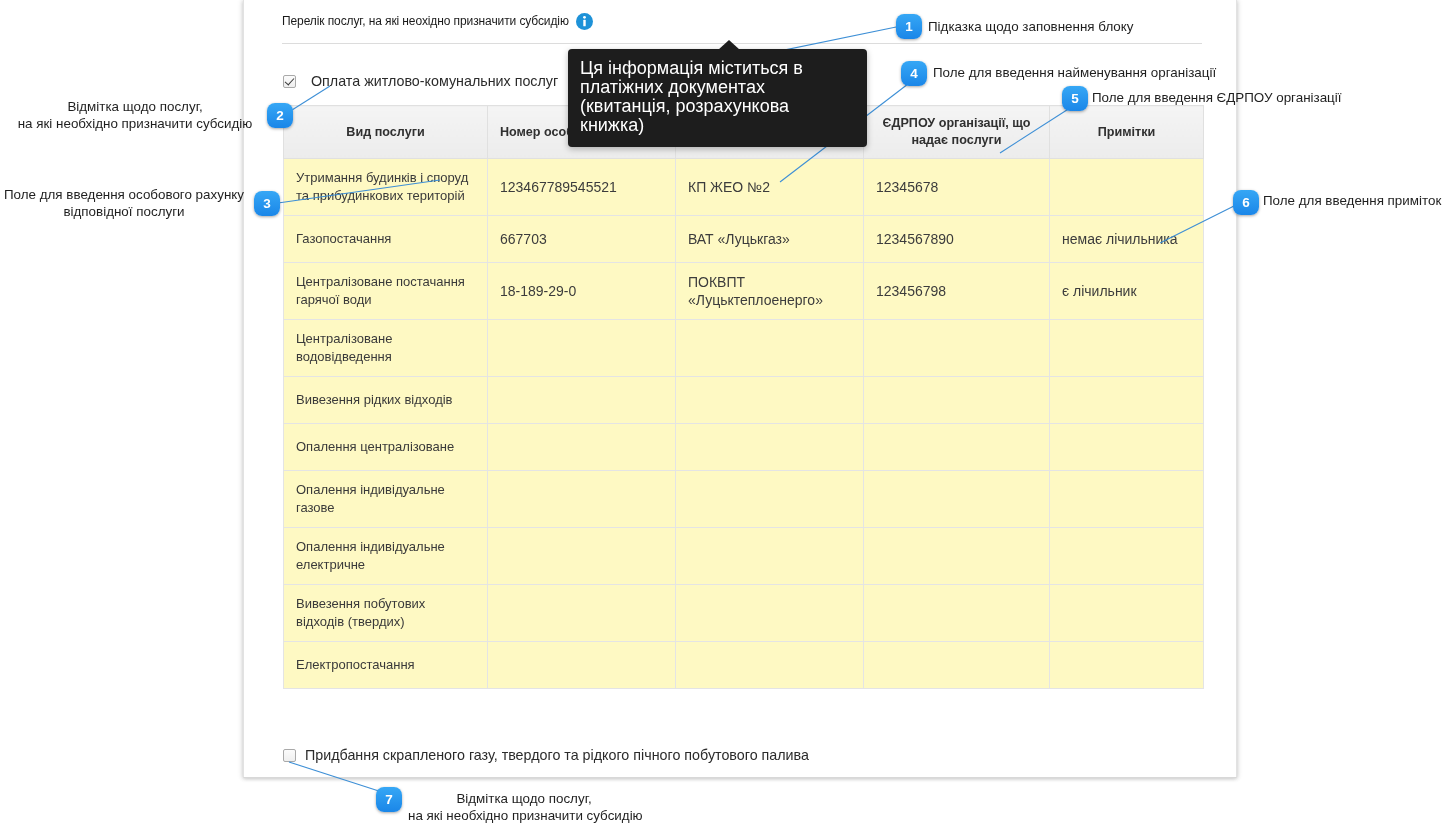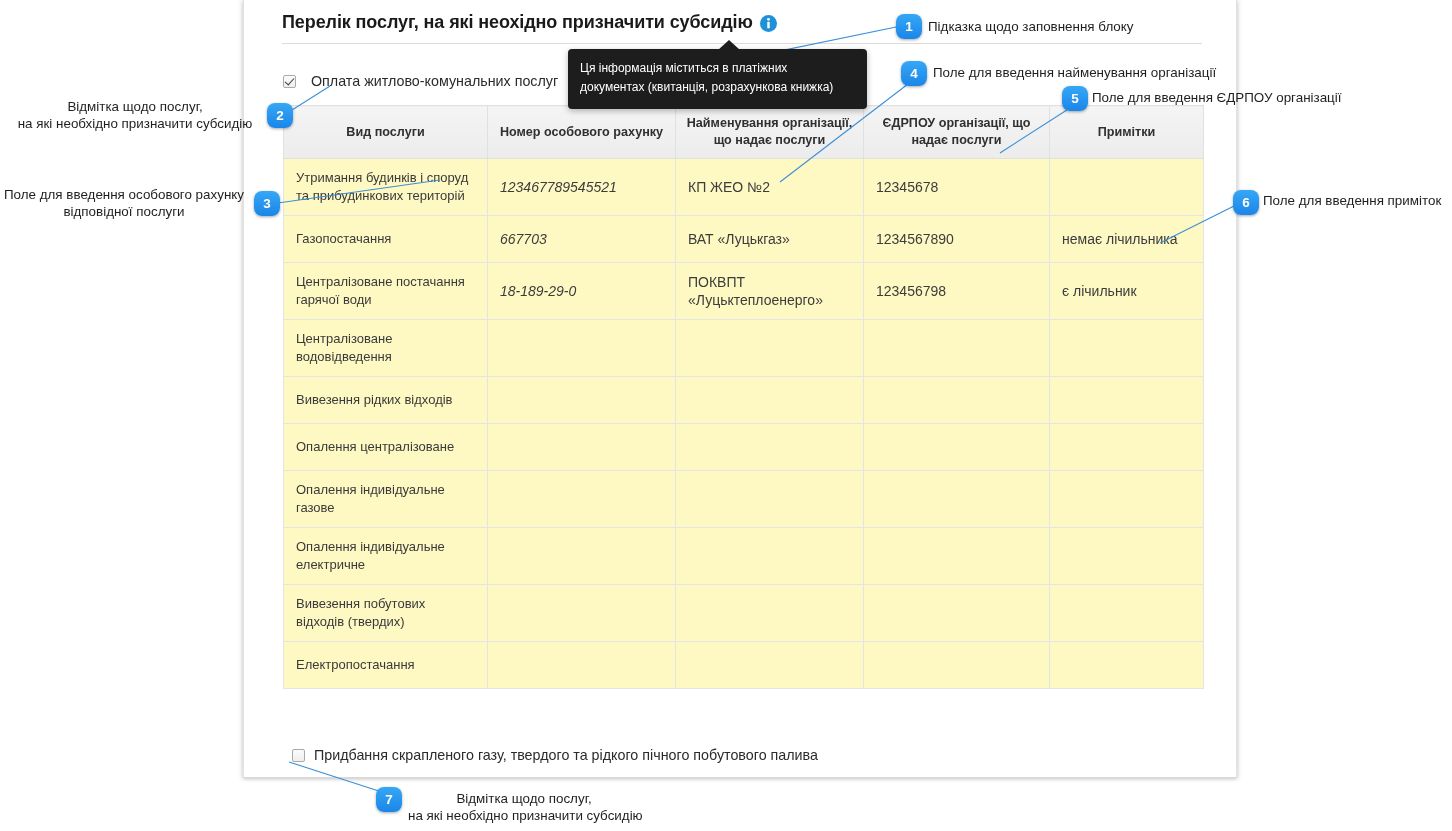--- a/index.html
+++ b/index.html
@@ -36,22 +36,22 @@
 
   .panel-title-row {
     position: absolute;
     left: 38px;
     top: 12px;
     display: flex;
     align-items: center;
     gap: 7px;
   }
   .panel-title {
-    font-size: 18px;
-    font-weight: bold;
+    font-size: 12px;
+    font-weight: normal;
     color: #1a1a1a;
     letter-spacing: -0.1px;
     white-space: nowrap;
   }
   .info-icon {
     width: 17px;
     height: 17px;
     display: block;
     flex: none;
     position: relative;
@@ -71,21 +71,21 @@
   .tooltip {
     position: absolute;
     left: 568px;
     top: 49px;
     width: 299px;
     box-sizing: border-box;
     background: #1d1d1d;
     color: #ffffff;
     border-radius: 4px;
     padding: 10px 12px 12px 12px;
-    font-size: 12px;
+    font-size: 18px;
     line-height: 19px;
     z-index: 40;
     box-shadow: 0 2px 6px rgba(0,0,0,0.28);
   }
   .tooltip-arrow {
     position: absolute;
     left: 150px;
     top: -9px;
     width: 0; height: 0;
     border-left: 11px solid transparent;
@@ -94,21 +94,21 @@
   }
 
   
   .cb-row {
     position: absolute;
     display: flex;
     align-items: center;
     gap: 9px;
   }
   .cb-row.top { left: 39px; top: 73px; gap: 15px; }
-  .cb-row.bottom { left: 48px; top: 747px; }
+  .cb-row.bottom { left: 39px; top: 747px; }
 
   .cbox {
     width: 13px;
     height: 13px;
     box-sizing: border-box;
     border: 1px solid #a9a9a9;
     border-radius: 2px;
     background: linear-gradient(#fbfbfb, #efefef);
     position: relative;
     flex: none;
@@ -161,21 +161,21 @@
     height: 50px;
     border-color: #e0e0e0;
   }
   table.svc tbody td {
     font-size: 13.4px;
     color: #3c3c3c;
     padding: 10px 12px;
     line-height: 18px;
   }
   td.c-name   { width: 204px; }
-  td.c-acct   { width: 188px; font-style: italic; }
+  td.c-acct   { width: 188px; }
   td.c-org    { width: 188px; }
   td.c-edrpou { width: 186px; }
   td.c-note   { width: 154px; }
   th.c-name   { width: 204px; }
   th.c-acct   { width: 188px; }
   th.c-org    { width: 188px; }
   th.c-edrpou { width: 186px; }
   th.c-note   { width: 154px; }
 
   table.svc tbody tr { height: 47px; }

